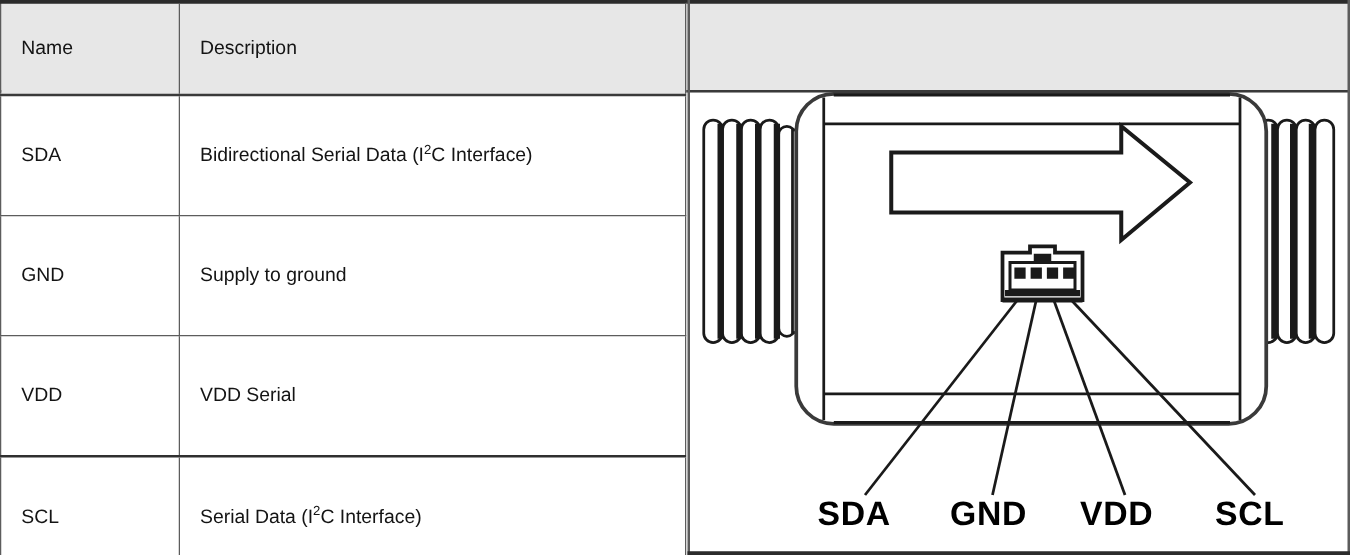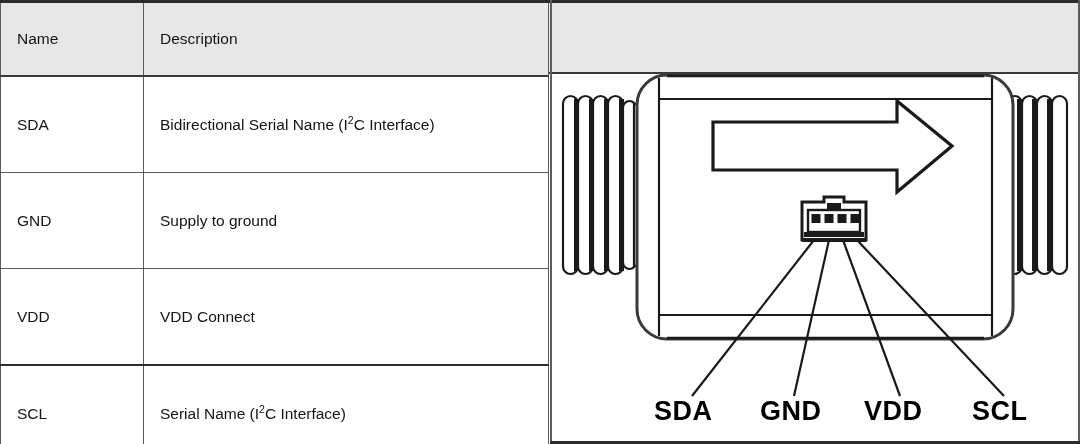--- a/index.html
+++ b/index.html
@@ -158,33 +158,33 @@
       </colgroup>
       <thead>
         <tr>
           <th>Name</th>
           <th>Description</th>
         </tr>
       </thead>
       <tbody>
         <tr>
           <td>SDA</td>
-          <td><span>Bidirectional Serial Name (I</span><sup class="sup2">2</sup><span>C Interface)</span></td>
+          <td><span>Bidirectional Serial Data (I</span><sup class="sup2">2</sup><span>C Interface)</span></td>
         </tr>
         <tr>
           <td>GND</td>
           <td><span>Supply to ground</span><sup class="sup2"></sup><span></span></td>
         </tr>
         <tr>
           <td>VDD</td>
-          <td><span>VDD Connect</span><sup class="sup2"></sup><span></span></td>
+          <td><span>VDD Serial</span><sup class="sup2"></sup><span></span></td>
         </tr>
         <tr>
           <td>SCL</td>
-          <td><span>Serial Name (I</span><sup class="sup2">2</sup><span>C Interface)</span></td>
+          <td><span>Serial Data (I</span><sup class="sup2">2</sup><span>C Interface)</span></td>
         </tr>
       </tbody>
     </table>
   </div>
 
   <div class="panel-divider"></div>
   <div class="panel-right-edge"></div>
   <div class="panel-bottom-edge"></div>
 
   <div class="drawing">

